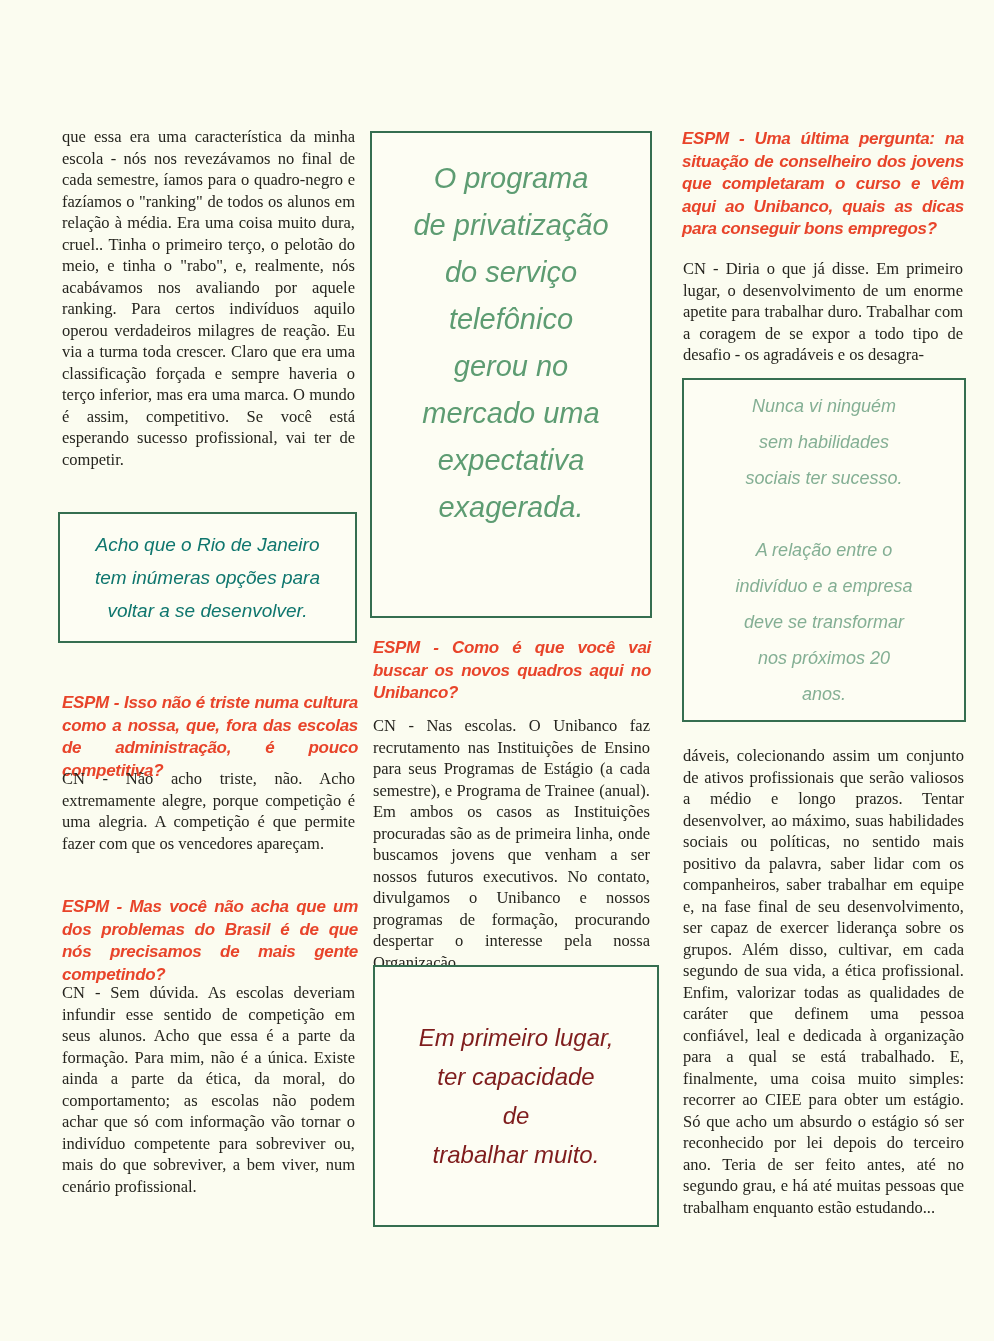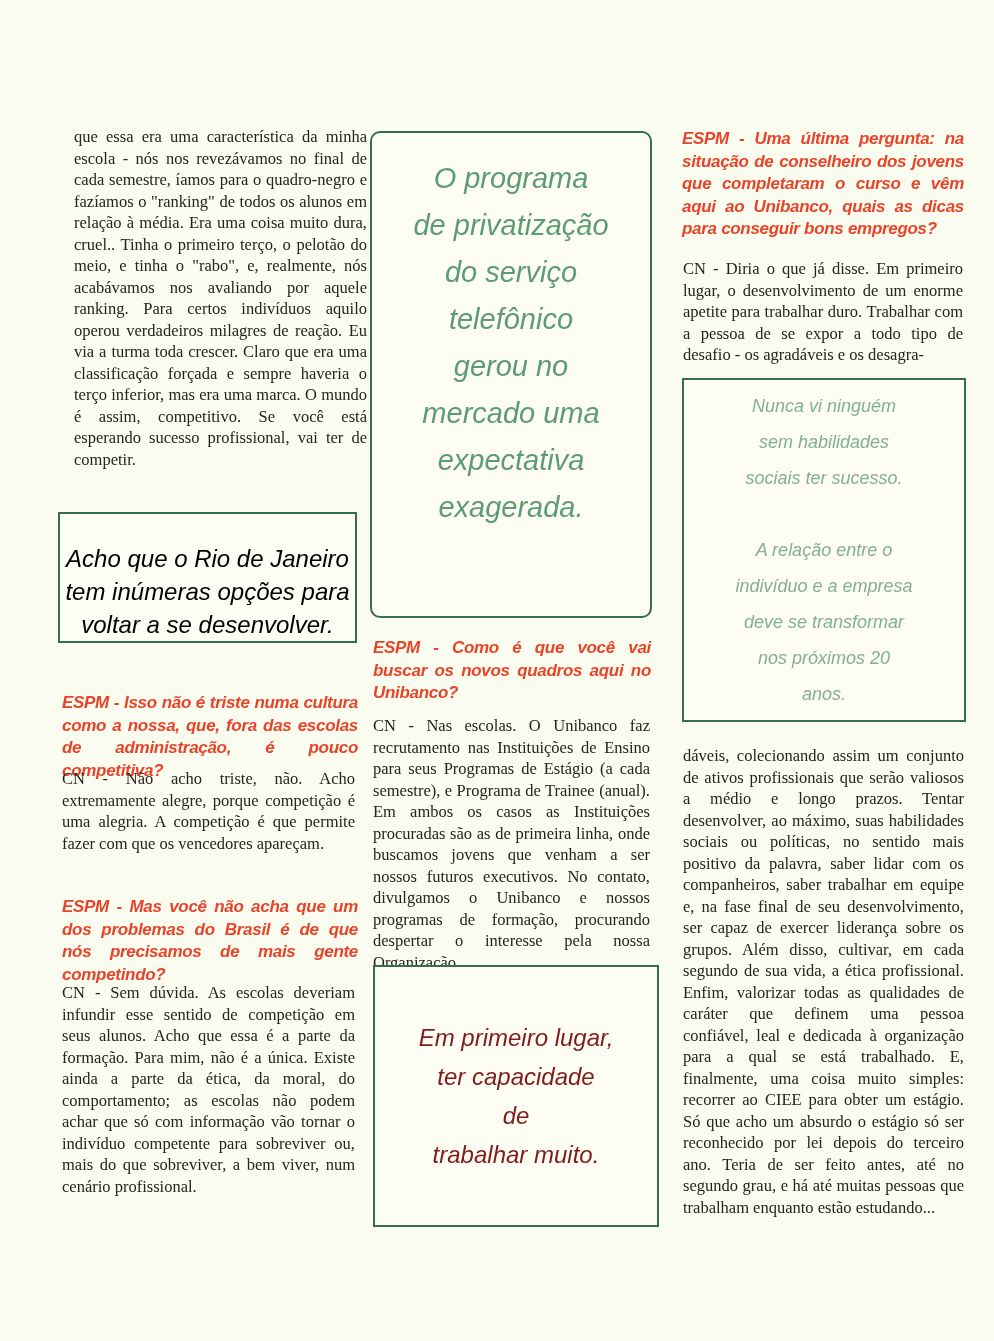--- a/index.html
+++ b/index.html
@@ -35,43 +35,42 @@
     font-family: "Liberation Sans", sans-serif;
     font-style: italic;
     text-align: center;
     white-space: pre-line;
     display: flex;
     align-items: center;
     justify-content: center;
   }
   #box-col1 {
     left: 58px; top: 512px; width: 299px; height: 131px;
-    color: #000000;
-    font-size: 24px; line-height: 33px; align-items: flex-end;
+    color: #0f766e;
+    font-size: 19px; line-height: 33px;
   }
   #box-col2-top {
     left: 370px; top: 131px; width: 282px; height: 487px;
     color: #5d9c72;
     font-size: 29px; line-height: 47px;
     align-items: flex-start;
-    border-radius: 10px;
   }
   #box-col2-top .quote-inner { padding-top: 22px; }
   #box-col2-bottom {
     left: 373px; top: 965px; width: 286px; height: 262px;
     color: #7f1d1d;
     font-size: 24px; line-height: 39px;
   }
   #box-col3 {
     left: 682px; top: 378px; width: 284px; height: 344px;
     color: #84af94;
     font-size: 18px; line-height: 36px;
   }
   
-  #c1-p1 { left: 62px; top: 126px; width: 293px; margin-left: 12px; }
+  #c1-p1 { left: 62px; top: 126px; width: 293px; }
   #c1-q1 { left: 62px; top: 692px; width: 296px; }
   #c1-a1 { left: 62px; top: 768px; width: 293px; }
   #c1-q2 { left: 62px; top: 896px; width: 296px; }
   #c1-a2 { left: 62px; top: 982px; width: 293px; }
   
   #c2-q1 { left: 373px; top: 637px; width: 278px; }
   #c2-a1 { left: 373px; top: 715px; width: 277px; }
   
   #c3-q1 { left: 682px; top: 128px; width: 282px; }
   #c3-a1a { left: 683px; top: 258px; width: 280px; }
@@ -108,21 +107,21 @@
 <div id="c2-a1" class="block body-text">CN - Nas escolas. O Unibanco faz recrutamento nas Instituições de Ensino para seus Programas de Estágio (a cada semestre), e Programa de Trainee (anual). Em ambos os casos as Instituições procuradas são as de primeira linha, onde buscamos jovens que venham a ser nossos futuros executivos. No contato, divulgamos o Unibanco e nossos programas de formação, procurando despertar o interesse pela nossa Organização.</div>
 
 <div id="box-col2-bottom" class="quote-box">
   <span class="quote-inner">Em primeiro lugar,
 ter capacidade
 de
 trabalhar muito.</span>
 </div>
 
 <div id="c3-q1" class="block question">ESPM - Uma última pergunta: na situação de conselheiro dos jovens que completaram o curso e vêm aqui ao Unibanco, quais as dicas para conseguir bons empregos?</div>
-<div id="c3-a1a" class="block body-text">CN - Diria o que já disse. Em primeiro lugar, o desenvolvimento de um enorme apetite para trabalhar duro. Trabalhar com a pessoa de se expor a todo tipo de desafio - os agradáveis e os desagra-</div>
+<div id="c3-a1a" class="block body-text">CN - Diria o que já disse. Em primeiro lugar, o desenvolvimento de um enorme apetite para trabalhar duro. Trabalhar com a coragem de se expor a todo tipo de desafio - os agradáveis e os desagra-</div>
 
 <div id="box-col3" class="quote-box">
   <span class="quote-inner">Nunca vi ninguém
 sem habilidades
 sociais ter sucesso.
 
 A relação entre o
 indivíduo e a empresa
 deve se transformar
 nos próximos 20

